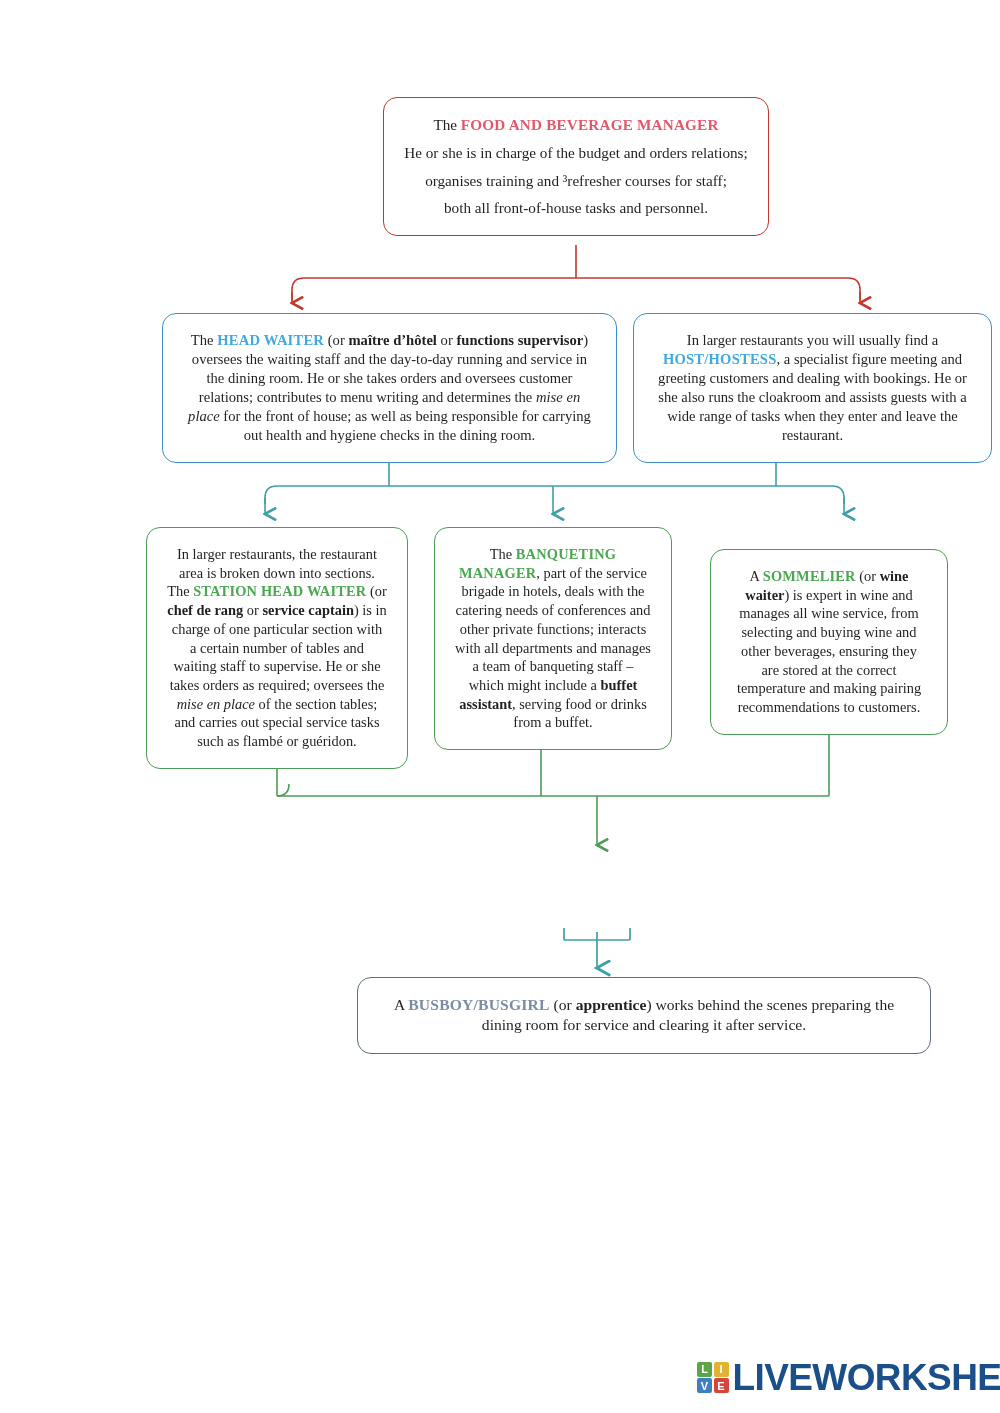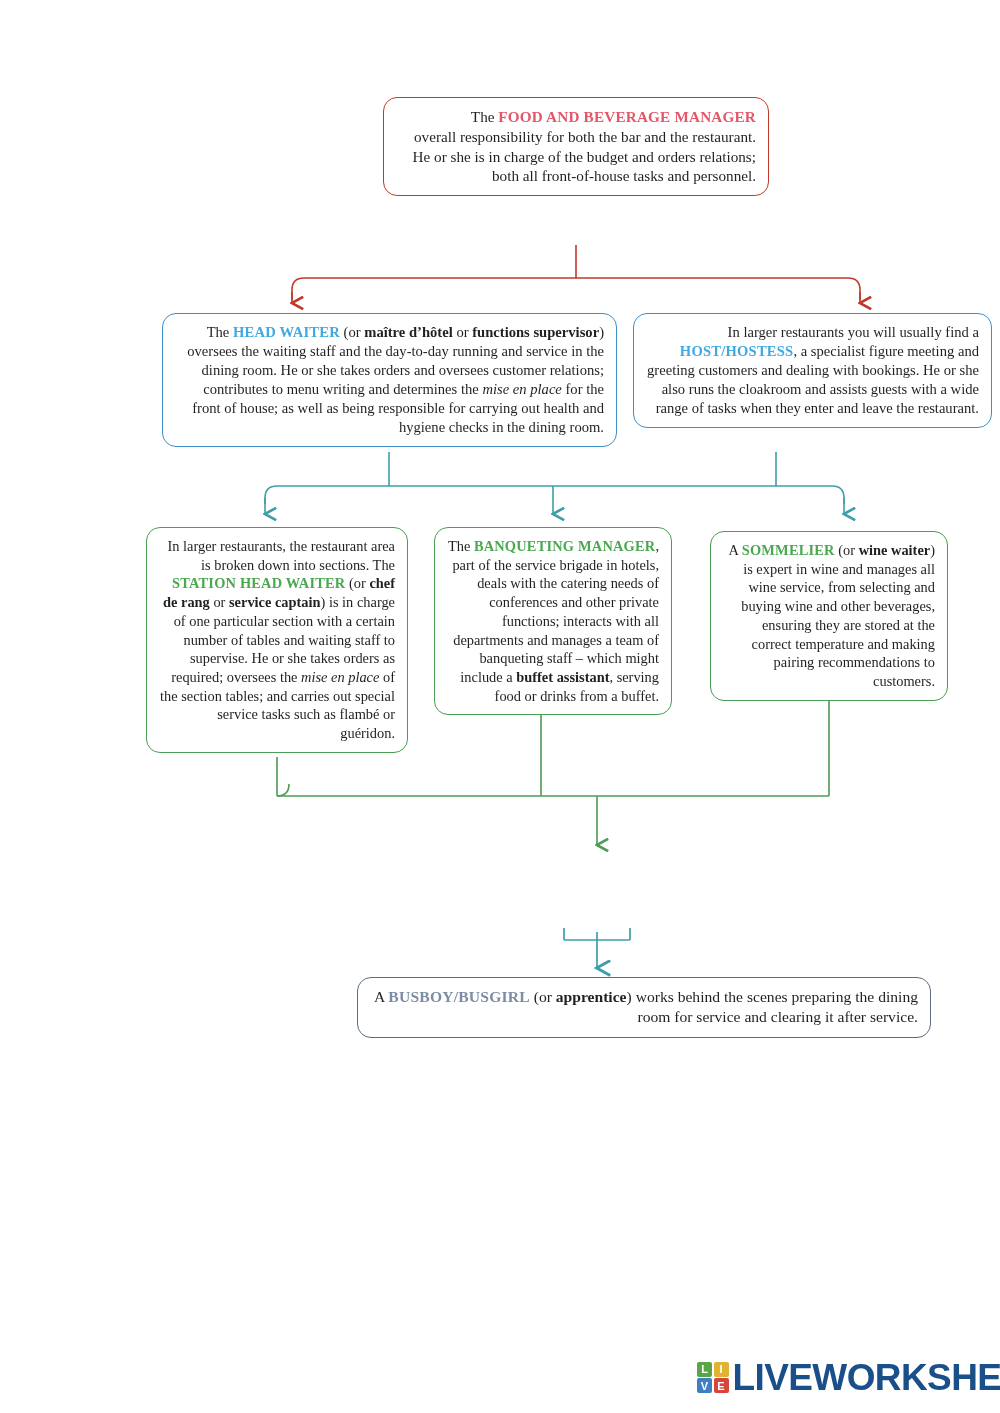--- a/index.html
+++ b/index.html
@@ -18,21 +18,21 @@
   .box {
     position: absolute;
     border-radius: 14px;
     background: #ffffff;
     text-align: center;
     line-height: 1.30;
     color: #231f20;
     padding: 9px 12px;
     z-index: 3;
   }
-  .box p { margin: 0; text-align: right; }
+  .box p { margin: 8px; }
   .bx-red    { border: 1.6px solid #c0392b; }
   .bx-blue   { border: 1.6px solid #3d8fc4; }
   .bx-green  { border: 1.6px solid #4b9c54; }
   .bx-teal   { border: 1.6px solid #3d9fa8; }
   .bx-slate  { border: 1.6px solid #5b6e84; }
 
   .hd-red    { color: #e4576b; font-weight: bold; letter-spacing: .2px; }
   .hd-blue   { color: #3fa9e0; font-weight: bold; letter-spacing: .2px; }
   .hd-green  { color: #4aa84f; font-weight: bold; letter-spacing: .2px; }
   .hd-teal   { color: #2e9b96; font-weight: bold; letter-spacing: .2px; }
@@ -46,21 +46,21 @@
     width: 1000px; height: 1413px;
     z-index: 1; pointer-events: none;
   }
 
   
   #box-fbmanager  { left: 383px; top: 97px;  width: 386px; font-size: 15.2px; }
   #box-headwaiter { left: 162px; top: 313px; width: 455px; font-size: 14.6px; }
   #box-host       { left: 633px; top: 313px; width: 359px; font-size: 14.6px; }
   #box-station    { left: 146px; top: 527px; width: 262px; font-size: 14.4px; }
   #box-banqueting { left: 434px; top: 527px; width: 238px; font-size: 14.4px; }
-  #box-sommelier  { left: 710px; top: 531px; width: 238px; font-size: 14.4px; }
+  #box-sommelier  { left: 710px; top: 549px; width: 238px; font-size: 14.4px; }
   #box-waiters    { left: 357px; top: 858px; width: 480px; font-size: 15.6px; }
   #box-busboy     { left: 357px; top: 977px; width: 574px; font-size: 15.6px; }
 
   
   #footer-logo {
     position: absolute; left: 697px; top: 1359px;
     display: flex; align-items: center; gap: 3px; z-index: 4;
   }
   .lw-grid {
     display: grid;
@@ -145,22 +145,22 @@
       <path d="M630,928 L630,940"></path>
       <path d="M564,940 L630,940"></path>
       <path d="M597,932 L597,968" marker-end="url(#ar-teal)"></path>
     </g>
   </svg>
 
   <div class="box bx-red" id="box-fbmanager">
     <p>
       <span>The </span><span class="hd-red">FOOD AND BEVERAGE MANAGER</span>
     </p>
-    <p>overall responsibility for both the bar and the restaurant.</p>
     <p>He or she is in charge of the budget and orders relations;</p>
+    <p>organises training and ³refresher courses for staff;</p>
     <p>both all front-of-house tasks and personnel.</p>
   </div>
 
   <div class="box bx-blue" id="box-headwaiter">
     <p>
       <span>The </span><span class="hd-blue">HEAD WAITER</span><span> (or </span><b>maître d’hôtel</b><span> or </span><b>functions supervisor</b><span>)</span>
       <span>oversees the waiting staff and the day-to-day running and service in the dining room. He or she takes orders and oversees customer relations; contributes to menu writing and determines the </span><i>mise en place</i><span> for the front of house; as well as being responsible for carrying out health and hygiene checks in the dining room.</span>
     </p>
   </div>
 

